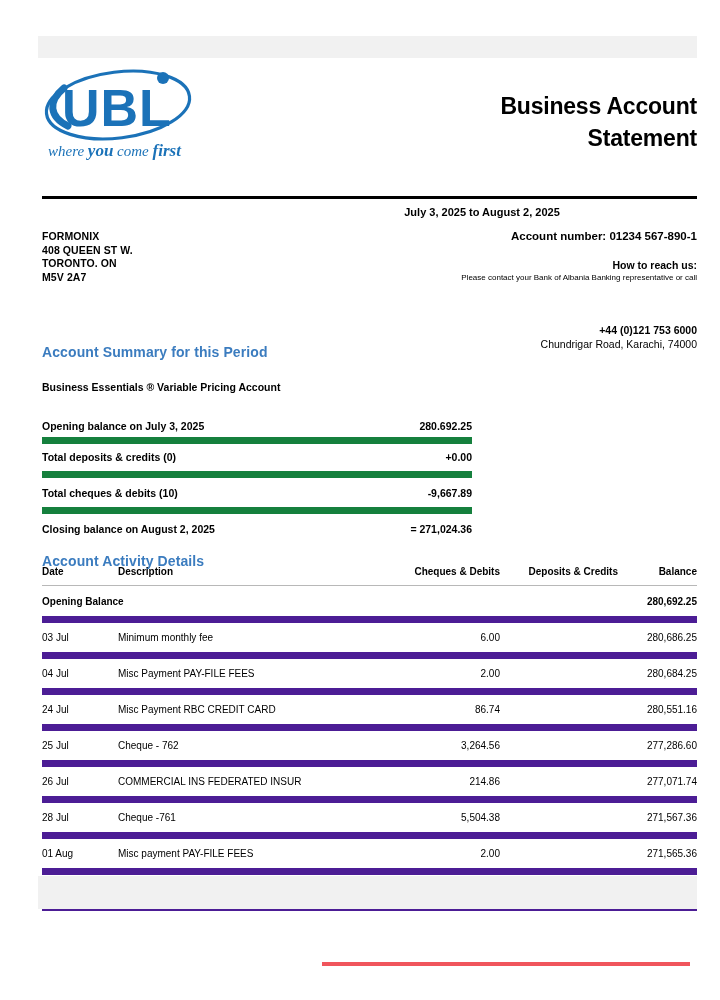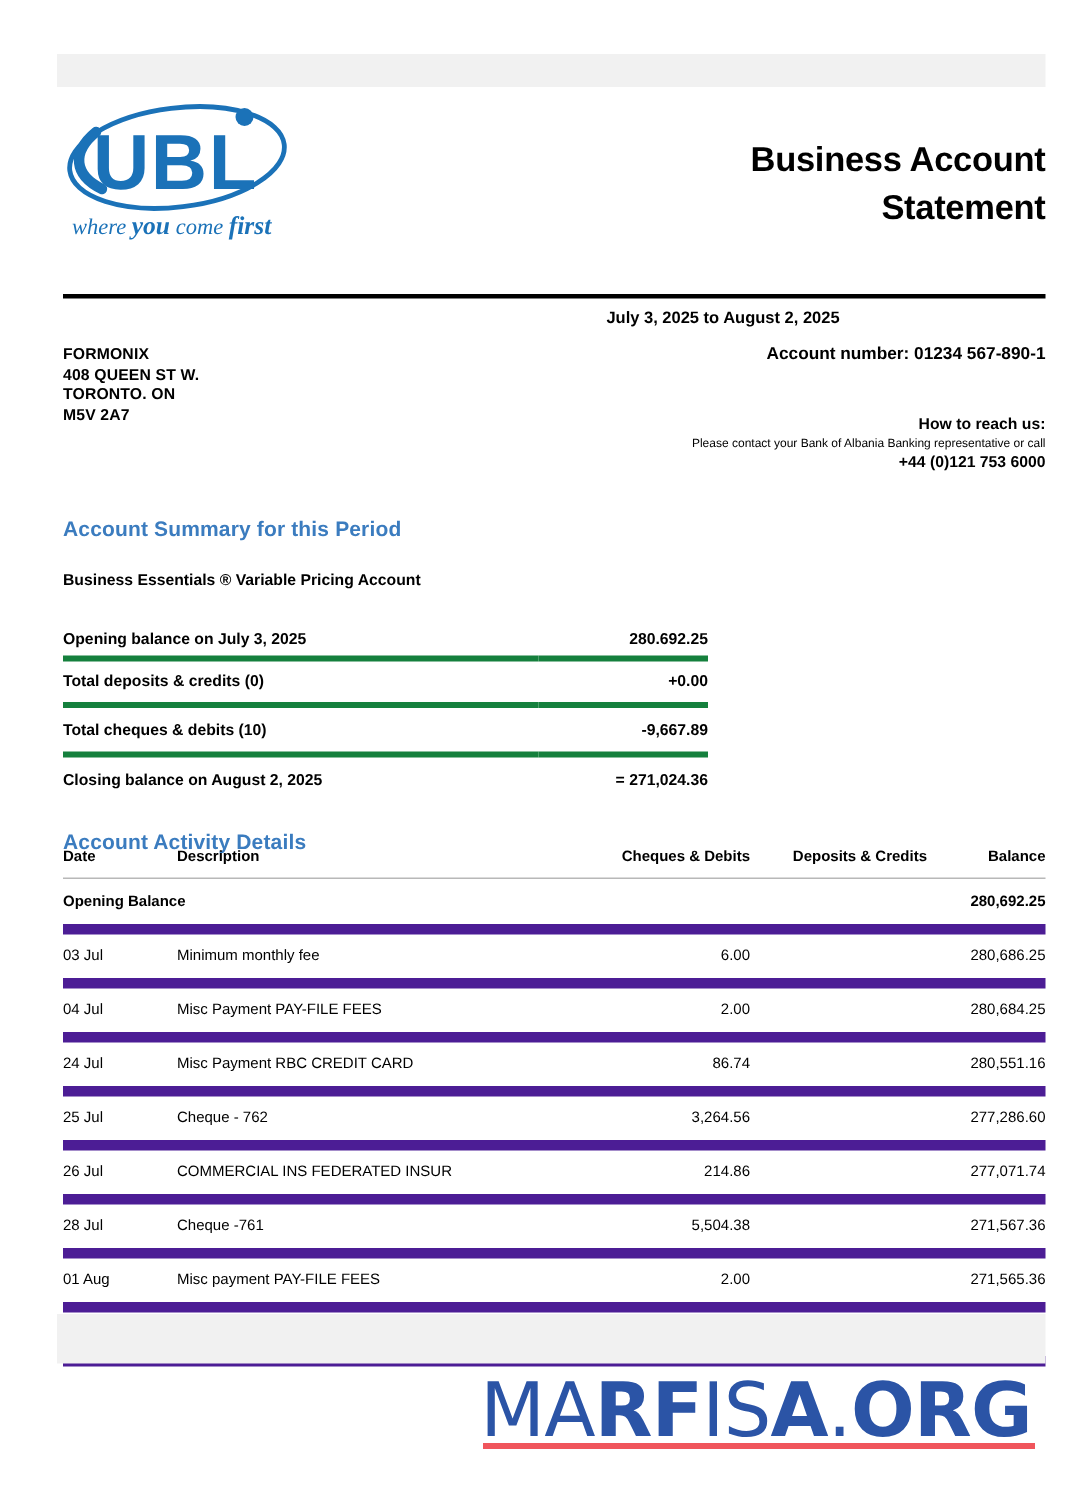--- a/index.html
+++ b/index.html
@@ -90,36 +90,37 @@
   }
   .meta .period {
     font-size: 11px;
     font-weight: bold;
     margin-bottom: 12px;
     text-align: center;
   }
   .meta .acct {
     font-size: 11.5px;
     font-weight: bold;
-    margin-bottom: 35px;
+    margin-bottom: 17px;
   }
   .meta .reach {
     font-size: 10.5px;
     font-weight: bold;
     line-height: 13px;
   }
   .meta .contact-note {
     font-size: 8px;
     font-weight: normal;
     line-height: 12px;
   }
   .meta .phone {
     font-size: 10.5px;
     font-weight: bold;
     line-height: 13px;
+    margin-top: 40px;
   }
   .meta .branch {
     font-size: 10.5px;
     font-weight: normal;
     line-height: 14px;
   }
 
   
   .section-heading {
     position: absolute;
@@ -145,21 +146,21 @@
     position: absolute;
     left: 42px;
     top: 414px;
     width: 430px;
     border-collapse: collapse;
     font-size: 10.5px;
   }
   .summary td {
     padding: 6px 0 5px 0;
     font-weight: bold;
-    border-bottom: 4px solid #15803d;
+    border-bottom: 7px solid #15803d;
     vertical-align: bottom;
   }
   .summary tr:nth-child(2) td { padding-top: 7px; padding-bottom: 8px; margin-left: 35px; }
   .summary tr:nth-child(3) td { padding-top: 9px; padding-bottom: 8px; }
   .summary tr:nth-child(4) td { padding-top: 9px; padding-bottom: 6px; border-bottom: none; }
   .summary td.amount { text-align: right; white-space: nowrap; }
 
   
   .activity {
     position: absolute;
@@ -258,20 +259,21 @@
     <div>TORONTO. ON</div>
     <div>M5V 2A7</div>
   </div>
 
   <div class="meta">
     <div class="period">July 3, 2025 to August 2, 2025</div>
     <div class="acct">Account number: 01234 567-890-1</div>
     <div class="reach">How to reach us:</div>
     <div class="contact-note">Please contact your Bank of Albania Banking representative or call</div>
     <div class="phone">+44 (0)121 753 6000</div>
+    <div class="branch">Chundrigar Road, Karachi, 74000</div>
   </div>
 
   <div class="section-heading" id="summary-heading">Account Summary for this Period</div>
   <div class="product-line">Business Essentials ® Variable Pricing Account</div>
 
   <table class="summary">
     <tbody>
       <tr>
         <td>Opening balance on July 3, 2025</td>
         <td class="amount">280.692.25</td>
@@ -364,18 +366,15 @@
           <td>Minimum monthly fee</td>
           <td class="num">6.00</td>
           <td class="num"></td>
           <td class="num">271,559.36</td>
         </tr>
       </tbody>
   </table>
 
   <div class="gray-bar bottom"></div>
 
-  <div class="watermark">
-    <span class="thin">MA</span><span class="bold">RF</span><span class="thin">IS</span><span class="bold">A</span><span class="thin">.</span><span class="bold">ORG</span>
-  </div>
   <div class="watermark-underline"></div>
 
 </div>
 
 </body></html>

